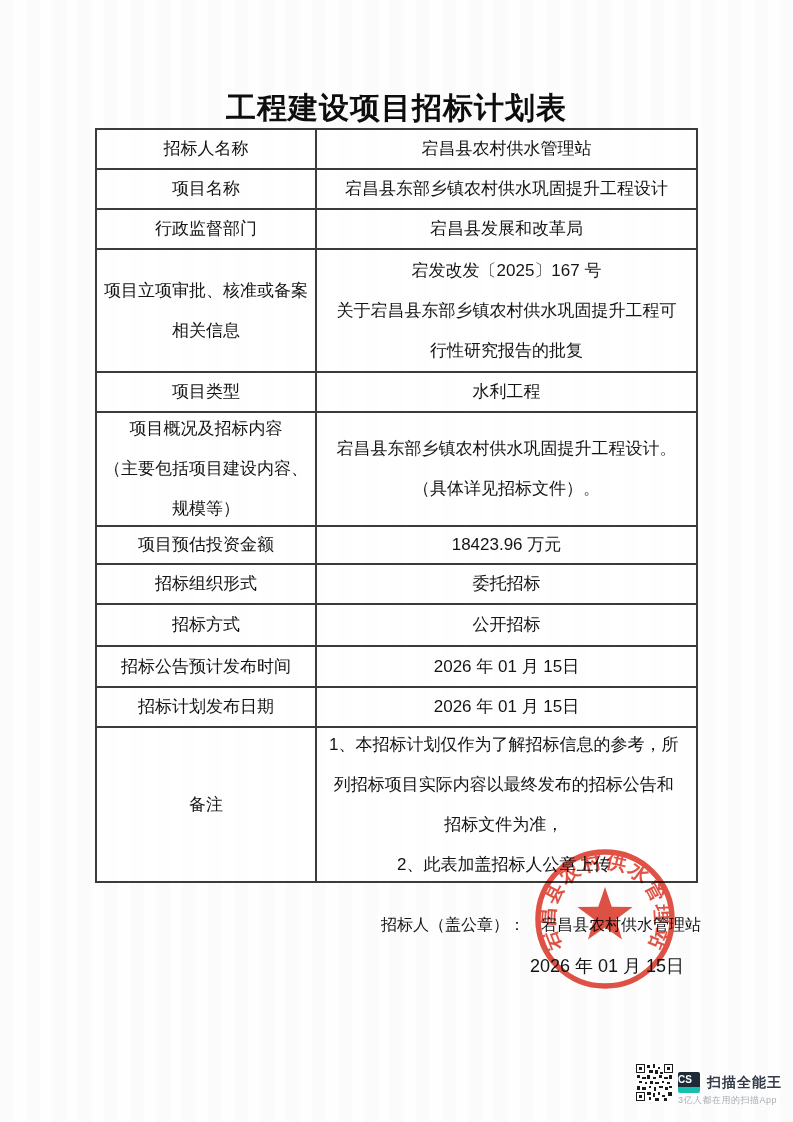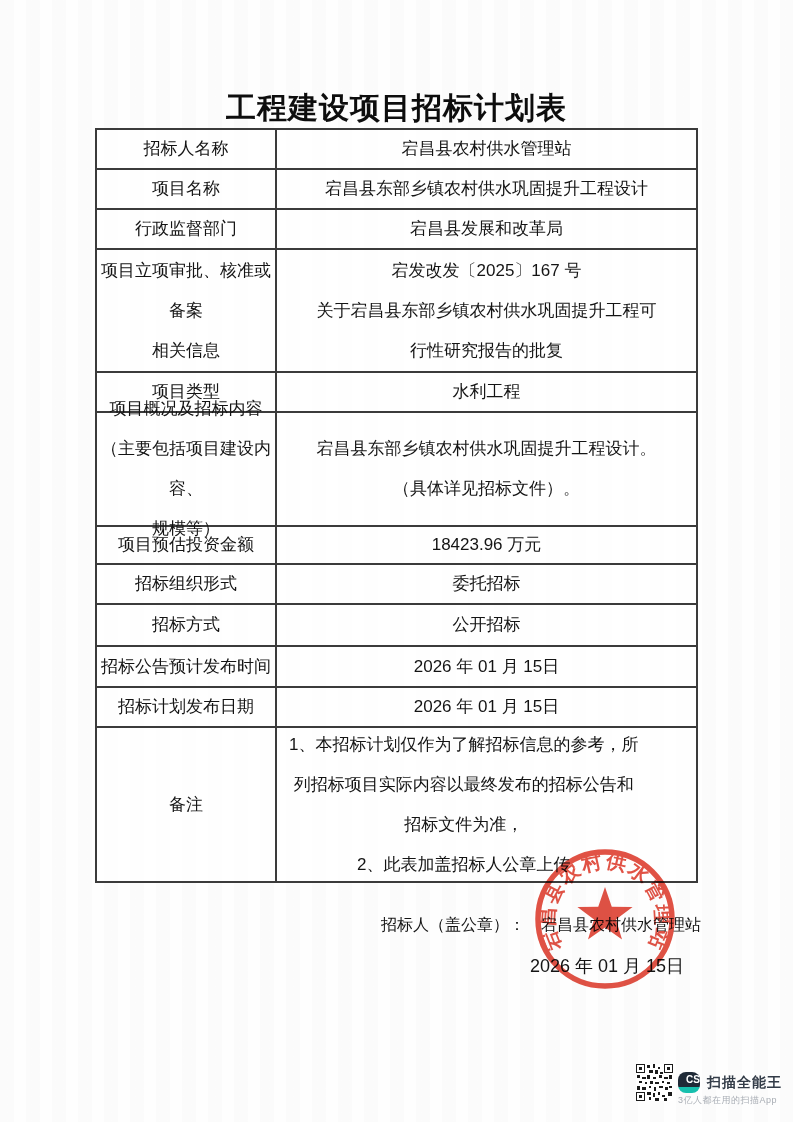--- a/index.html
+++ b/index.html
@@ -14,38 +14,38 @@
     position:absolute;top:88px;left:0;width:793px;margin:0;
     text-align:center;font-size:30px;font-weight:bold;letter-spacing:1px;color:#0d0d0d;
   }
   .doc-table{
     position:absolute;left:95px;top:128px;width:603px;
     border:2px solid #3b3b3b;box-sizing:border-box;background:rgba(255,255,255,0.65);
   }
   .trow{display:flex;}
   .trow + .trow{border-top:2px solid #3b3b3b;}
   .cl{
-    width:180px;border-right:2px solid #3b3b3b;box-sizing:border-box;
+    width:220px;border-right:2px solid #3b3b3b;box-sizing:border-box;
     display:flex;align-items:center;justify-content:center;
     text-align:center;font-size:17px;line-height:40px;white-space:pre-line;font-weight:500;
   }
   .cv{
     flex:1;display:flex;align-items:center;justify-content:center;
     text-align:center;font-size:17px;line-height:40px;white-space:pre-line;
   }
   .cv.left{justify-content:flex-start;text-align:center;padding:0 14px 0 12px;}
   .sign-line{position:absolute;left:337px;top:915px;font-size:16px;white-space:nowrap;margin-left:44px;}
   .sign-line .gap{display:inline-block;width:16px;}
   .sign-date{position:absolute;left:530px;top:954px;font-size:18px;white-space:nowrap;}
   .seal{position:absolute;left:532px;top:846px;mix-blend-mode:multiply;opacity:.88;}
   .qr{position:absolute;left:636px;top:1064px;}
   .cs-logo{
-    position:absolute;left:678px;top:1072px;width:22px;height:21px;border-radius:8px;
+    position:absolute;left:678px;top:1072px;width:22px;height:21px;border-radius:2px;
     background:linear-gradient(180deg,#1f2a37 0 72%,#17c0ae 72% 100%);
-    color:#fff;font-size:10px;font-weight:bold;text-align:right;line-height:16px;
+    color:#fff;font-size:10px;font-weight:bold;text-align:left;line-height:16px;
   }
   .app-name{position:absolute;left:707px;top:1074px;font-size:14px;font-weight:700;color:#333c48;letter-spacing:1px;}
   .tagline{position:absolute;left:678px;top:1094px;font-size:9px;color:#a8adb4;letter-spacing:.5px;}
 </style>
 </head>
 <body>
 
 <div class="page">
 
   <h1 class="title">工程建设项目招标计划表</h1>

